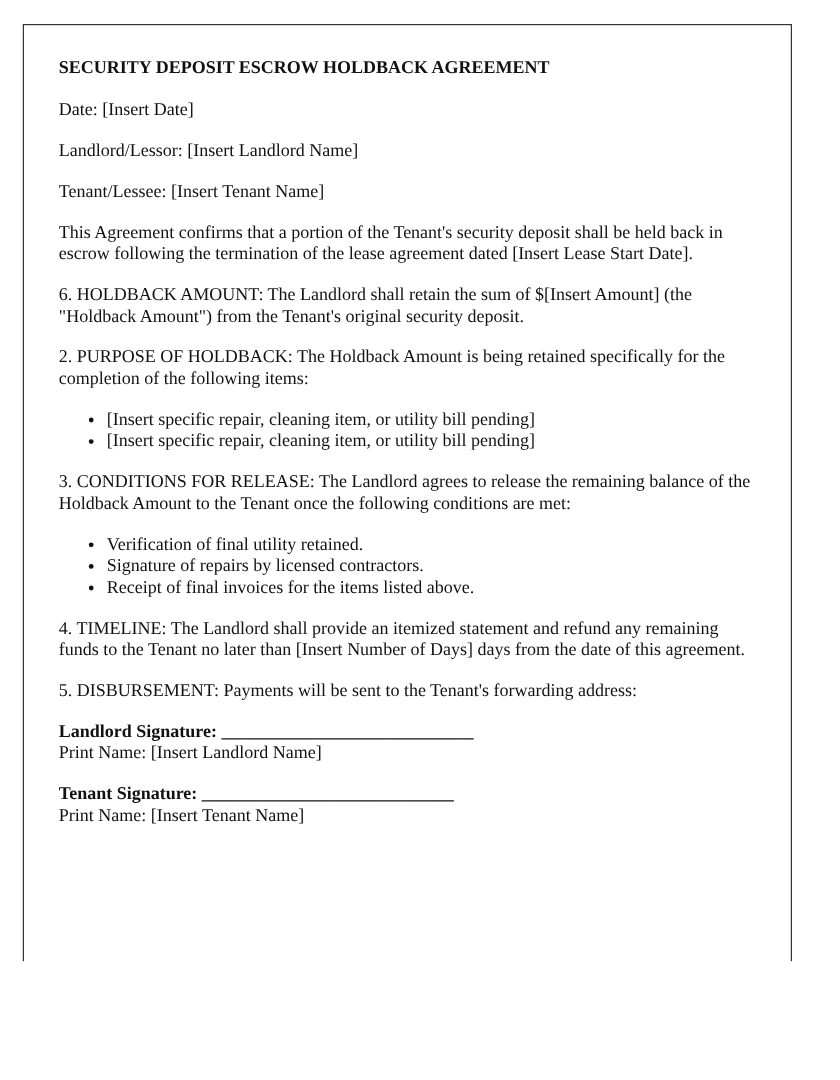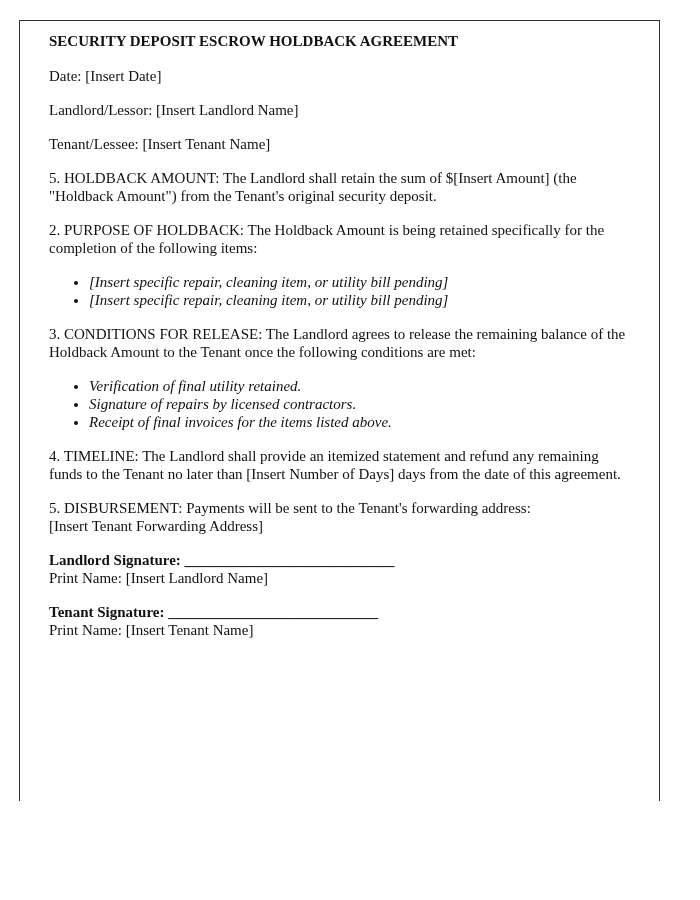--- a/index.html
+++ b/index.html
@@ -20,40 +20,40 @@
     .page {
       position: absolute;
       left: 19px;
       top: 20px;
       width: 641px;
       height: 781px;
       border-left: 1.5px solid #333333;
       border-right: 1.5px solid #333333;
       border-top: 1.5px solid #333333;
       box-sizing: border-box;
-      padding: 11px 28px 0 29px;
+      padding: 27px 28px 0 29px;
       overflow: hidden;
     }
     h1 {
       font-size: 15px;
       font-weight: bold;
       margin: 0 0 17px 0;
       line-height: 18px;
       letter-spacing: 0;
     }
     p {
       margin: 0 0 16px 0;
     }
     b { font-weight: normal; }
     ul {
       margin: 0 0 16px 0;
       padding-left: 40px;
       list-style: disc;
     }
-    ul li { margin: 0; font-style: italic; }
+    ul li { margin: 0; }
     .sig-block { margin: 0 0 16px 0; }
     .sig-line { font-weight: bold; }
   </style>
 </head>
 <body>
 
 <div class="page">
   <h1>SECURITY DEPOSIT ESCROW HOLDBACK AGREEMENT</h1>
 
   <p>
@@ -62,23 +62,24 @@
   </p>
   <p>
     <b>Landlord/Lessor:</b>
     <span>[Insert Landlord Name]</span>
   </p>
   <p>
     <b>Tenant/Lessee:</b>
     <span>[Insert Tenant Name]</span>
   </p>
 
+  <p>This Agreement confirms that a portion of the Tenant's security deposit shall be held back in escrow following the termination of the lease agreement dated [Insert Lease Start Date].</p>
 
   <p>
-    <b>5. HOLDBACK AMOUNT:</b>
+    <b>6. HOLDBACK AMOUNT:</b>
     <span>The Landlord shall retain the sum of $[Insert Amount] (the "Holdback Amount") from the Tenant's original security deposit.</span>
   </p>
 
   <p>
     <b>2. PURPOSE OF HOLDBACK:</b>
     <span>The Holdback Amount is being retained specifically for the completion of the following items:</span>
   </p>
   <ul>
     <li>[Insert specific repair, cleaning item, or utility bill pending]</li>
     <li>[Insert specific repair, cleaning item, or utility bill pending]</li>
@@ -95,21 +96,20 @@
   </ul>
 
   <p>
     <b>4. TIMELINE:</b>
     <span>The Landlord shall provide an itemized statement and refund any remaining funds to the Tenant no later than [Insert Number of Days] days from the date of this agreement.</span>
   </p>
 
   <p>
     <b>5. DISBURSEMENT:</b>
     <span>Payments will be sent to the Tenant's forwarding address:</span><br>
-    <span>[Insert Tenant Forwarding Address]</span>
   </p>
 
 
   <div class="sig-block">
     <div class="sig-line">
       <span>Landlord Signature:</span>
       <span>____________________________</span>
     </div>
     <div>Print Name: [Insert Landlord Name]</div>
   </div>

